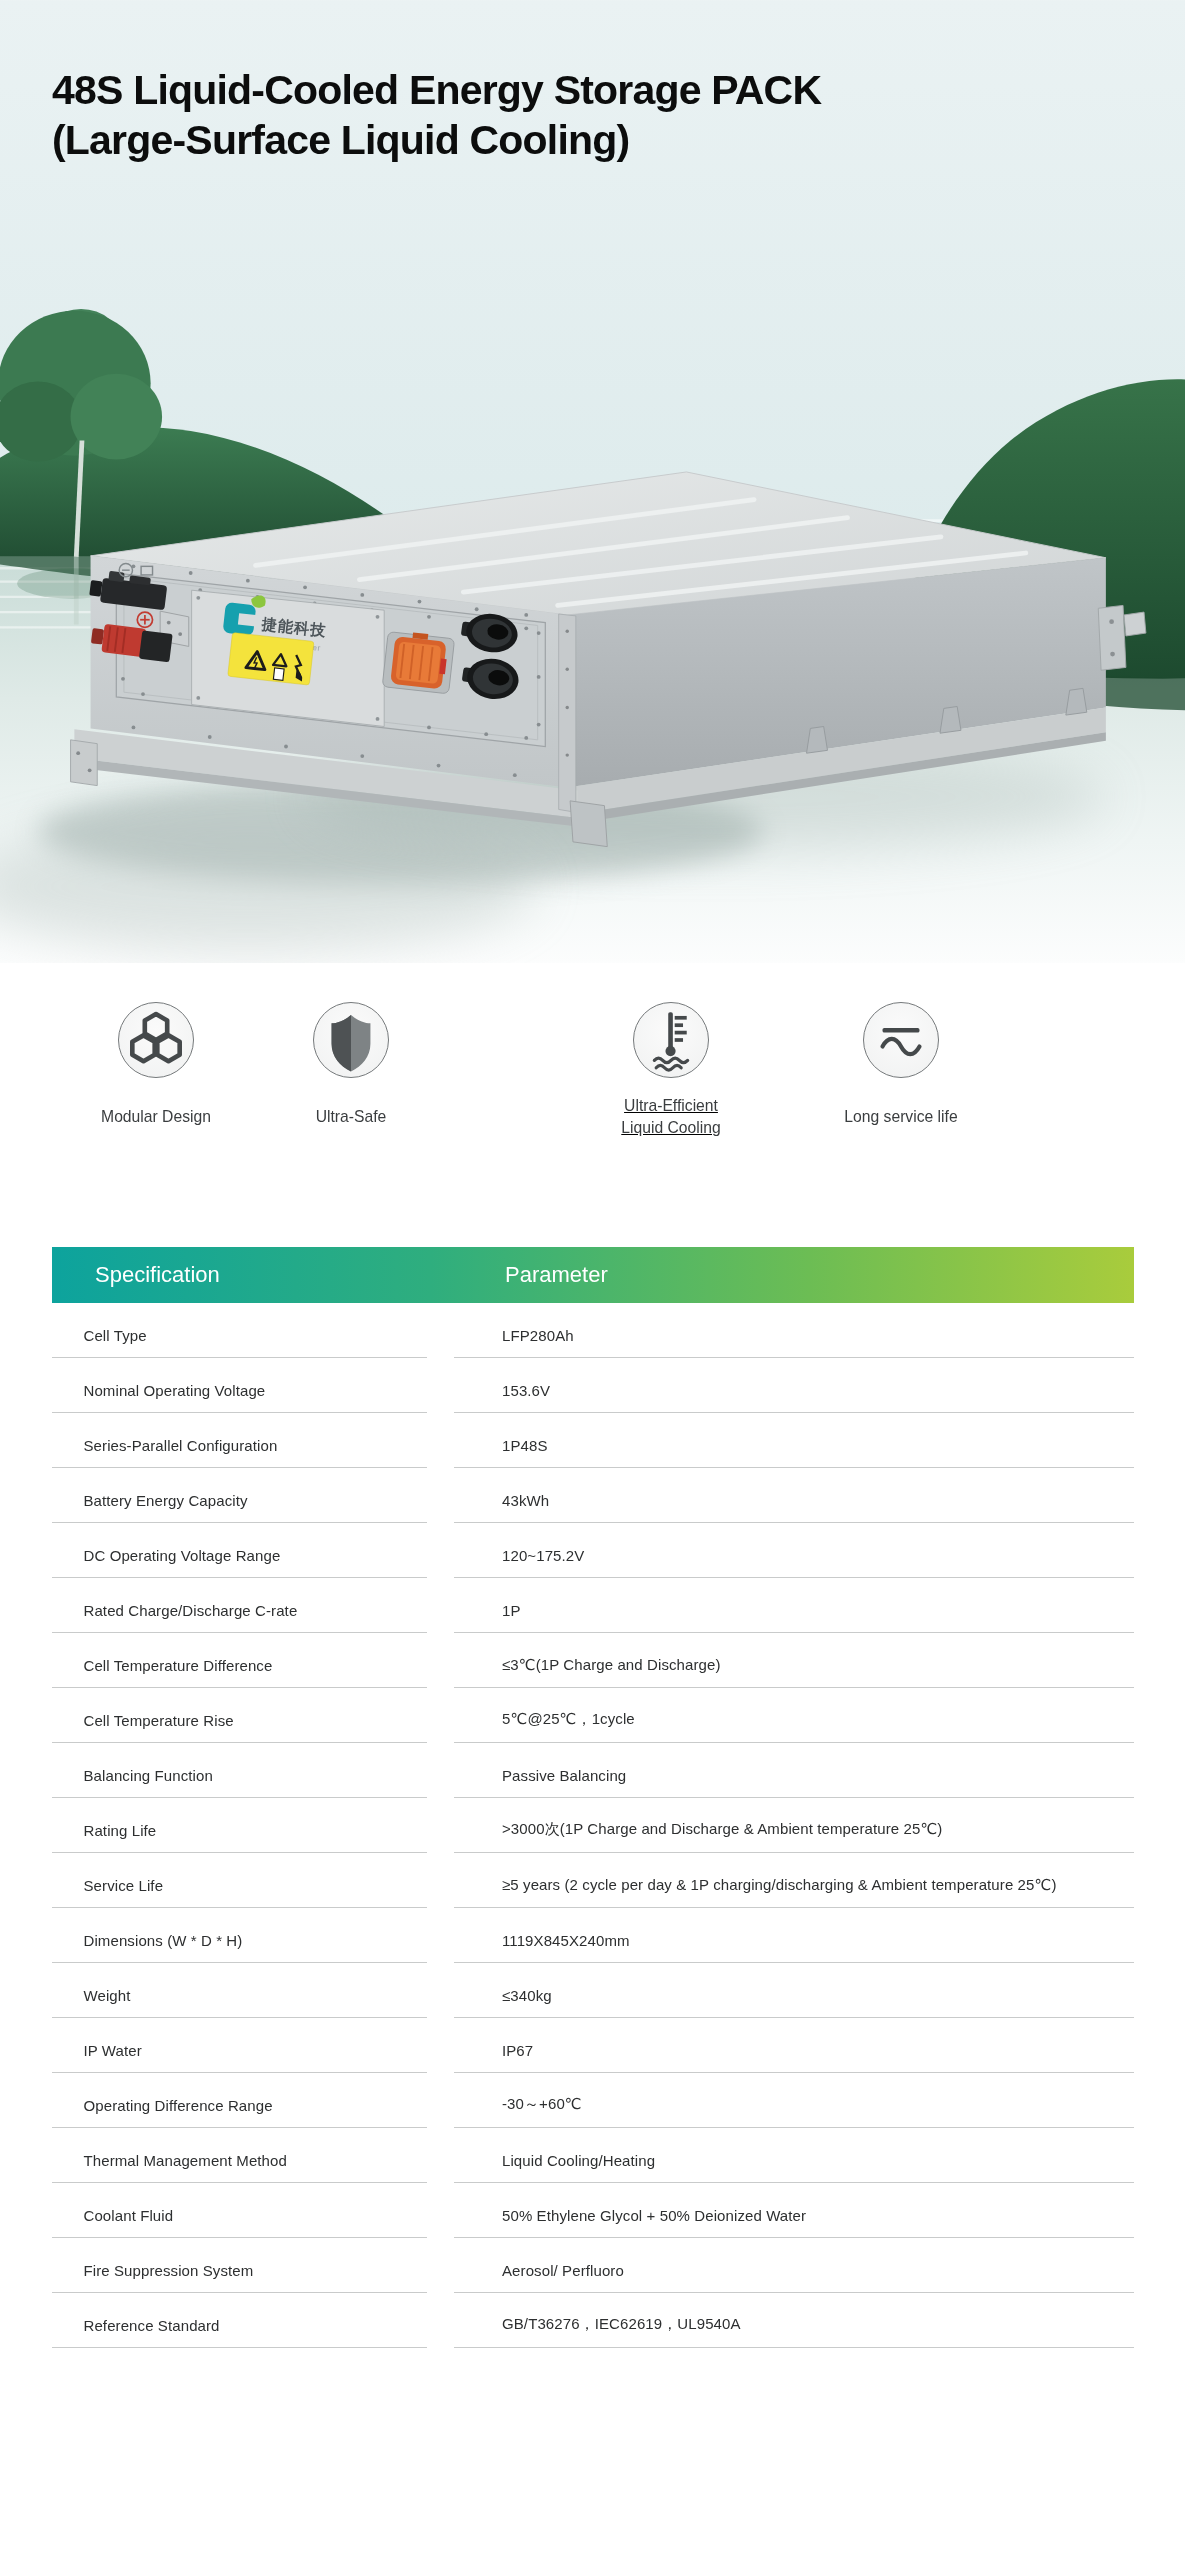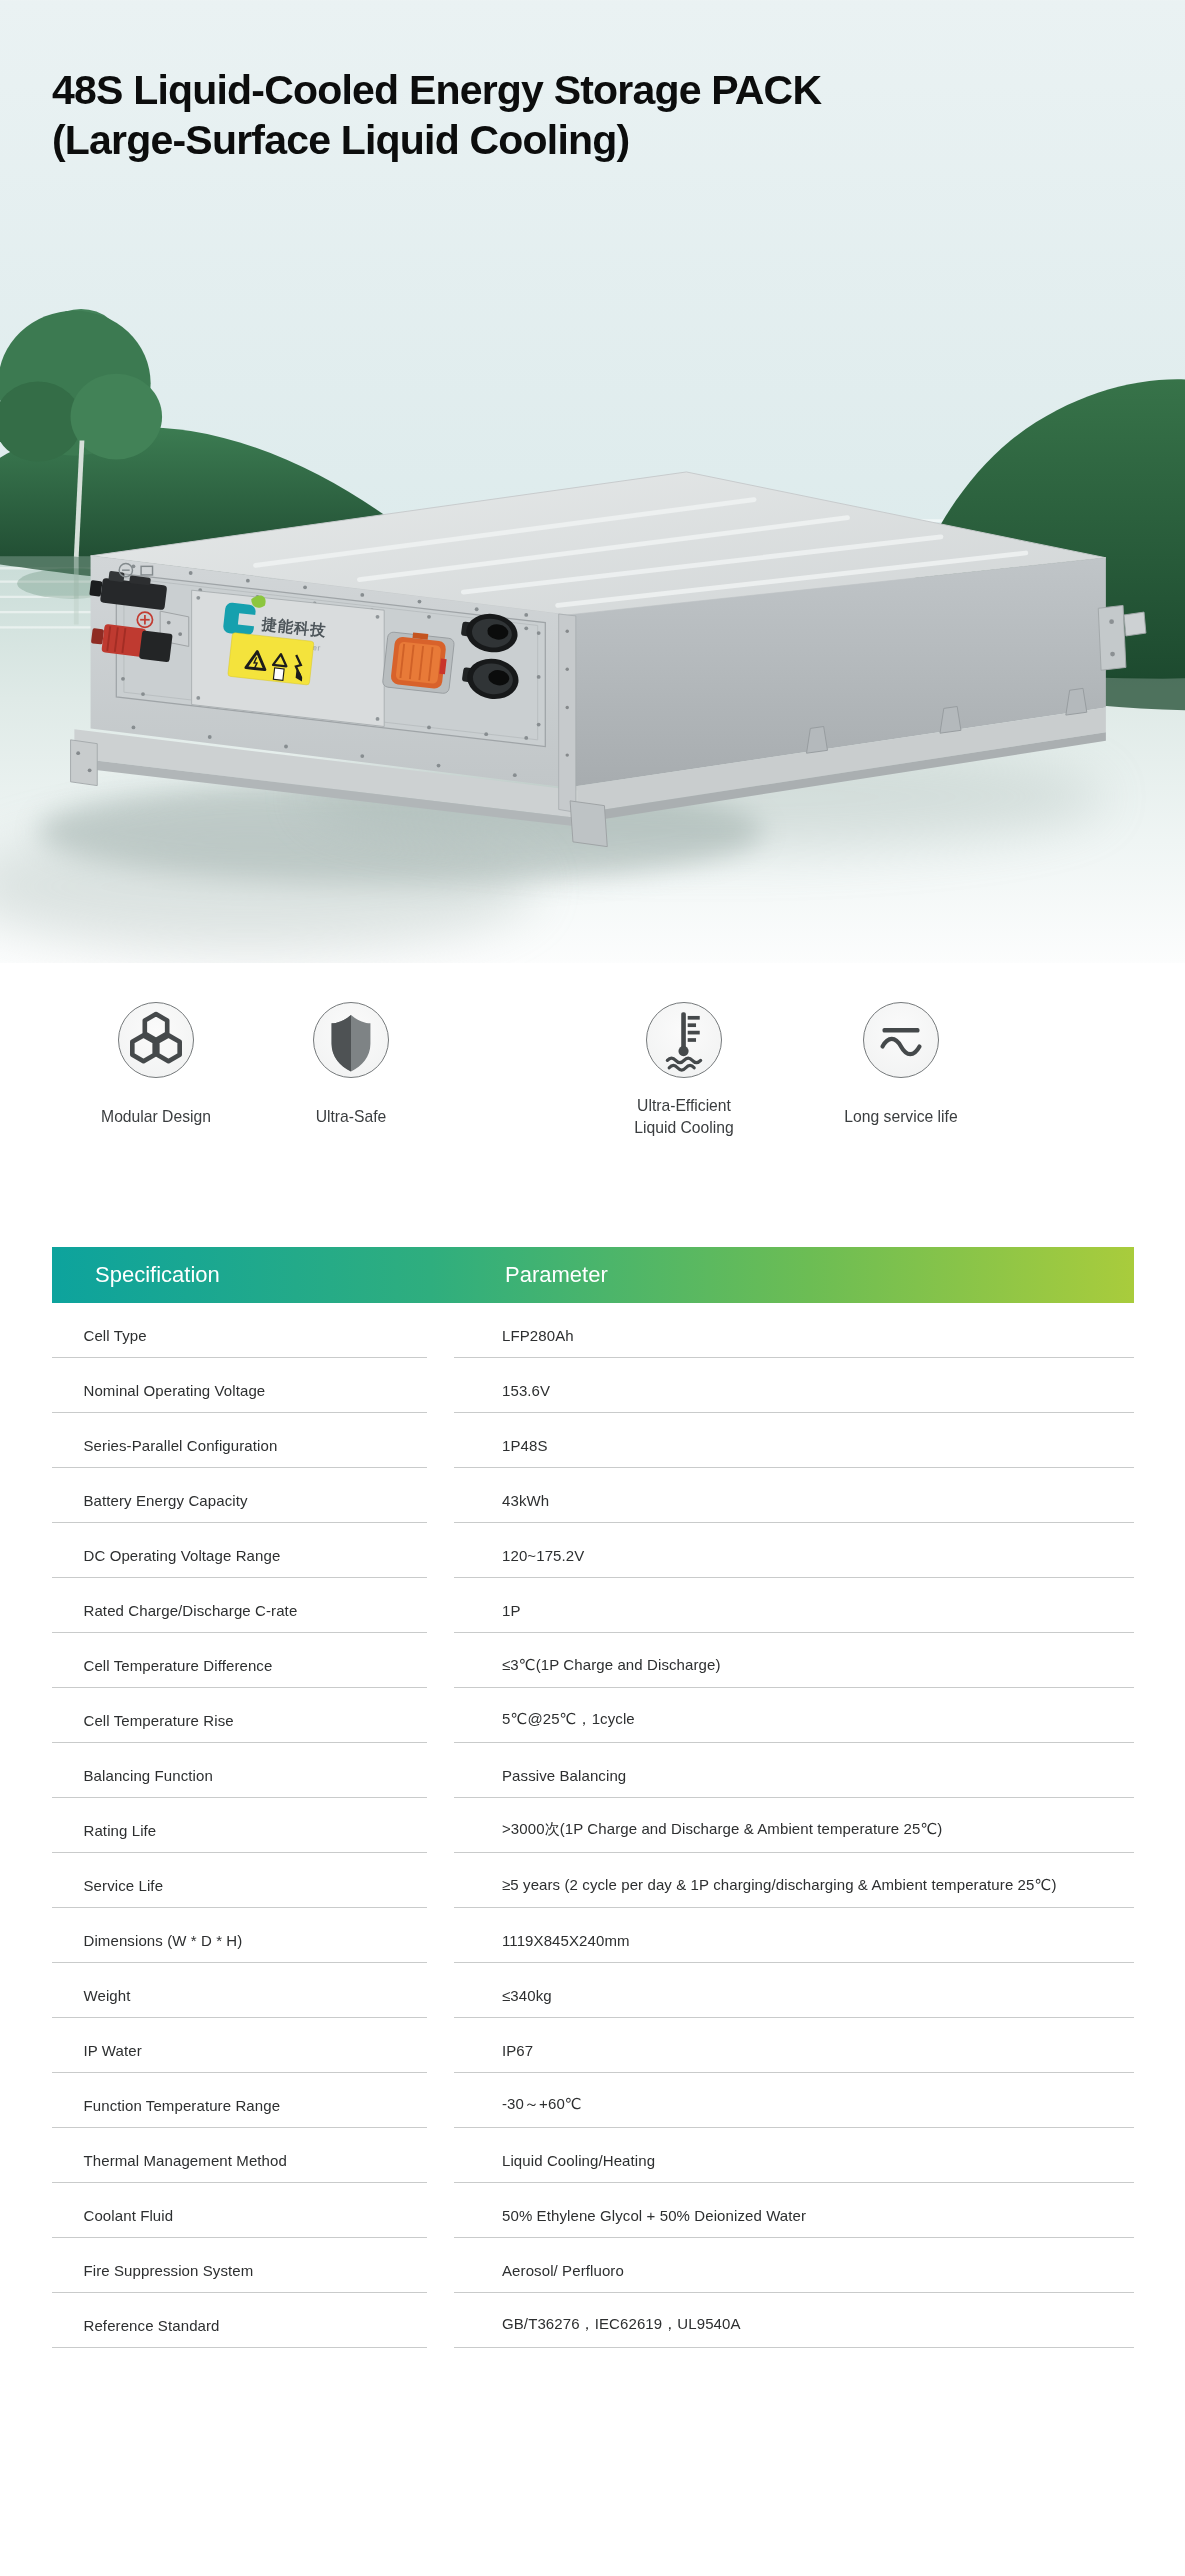--- a/index.html
+++ b/index.html
@@ -16,21 +16,21 @@
   
   .features { position:relative; width:1185px; height:229px; background:#ffffff; }
   .feature { position:absolute; width:210px; text-align:center; }
   .feature .badge { width:76px; height:76px; margin:0 auto; border-radius:50%;
     border:1.4px solid #75797b; background:radial-gradient(circle at 50% 38%, #fbfbfb 0%, #f0f1f1 100%);
     display:flex; align-items:center; justify-content:center; }
   .feature .flabel { margin-top:15.3px; height:48px; display:flex; align-items:center; justify-content:center;
     font-size:15.7px; color:#3a3d3f; line-height:1.45; white-space:pre-line; }
   .feature.f1 { left:51px;  top:39px; }
   .feature.f2 { left:246px; top:39px; }
-  .feature.f3 { left:579px; top:39px; }
+  .feature.f3 { left:566px; top:39px;text-decoration:underline; }
   .feature.f4 { left:796px; top:39px; }
 
   
   .spec { margin:55px 51px 0 52px; }
   .spec-header { height:56px; display:flex; align-items:center; color:#ffffff; font-size:22px; font-weight:400;
     background:linear-gradient(90deg, #0da39d 0%, #2fae7e 35%, #6cbd54 70%, #a9cc3c 100%); }
   .spec-header .h0 { width:409px; padding-left:43px; }
   .spec-header .h1 { padding-left:44px; }
   .spec-row { display:grid; grid-template-columns:375px 1fr; column-gap:27px; height:55px; }
   .spec-row .cell { display:flex; align-items:flex-end; padding-bottom:13.4px;
@@ -438,21 +438,21 @@
         <div class="cell label">Weight</div>
         <div class="cell value">≤340kg</div>
       </div>
 
       <div class="spec-row">
         <div class="cell label">IP Water</div>
         <div class="cell value">IP67</div>
       </div>
 
       <div class="spec-row">
-        <div class="cell label">Function Temperature Range</div>
+        <div class="cell label">Operating Difference Range</div>
         <div class="cell value">-30～+60℃</div>
       </div>
 
       <div class="spec-row">
         <div class="cell label">Thermal Management Method</div>
         <div class="cell value">Liquid Cooling/Heating</div>
       </div>
 
       <div class="spec-row">
         <div class="cell label">Coolant Fluid</div>

